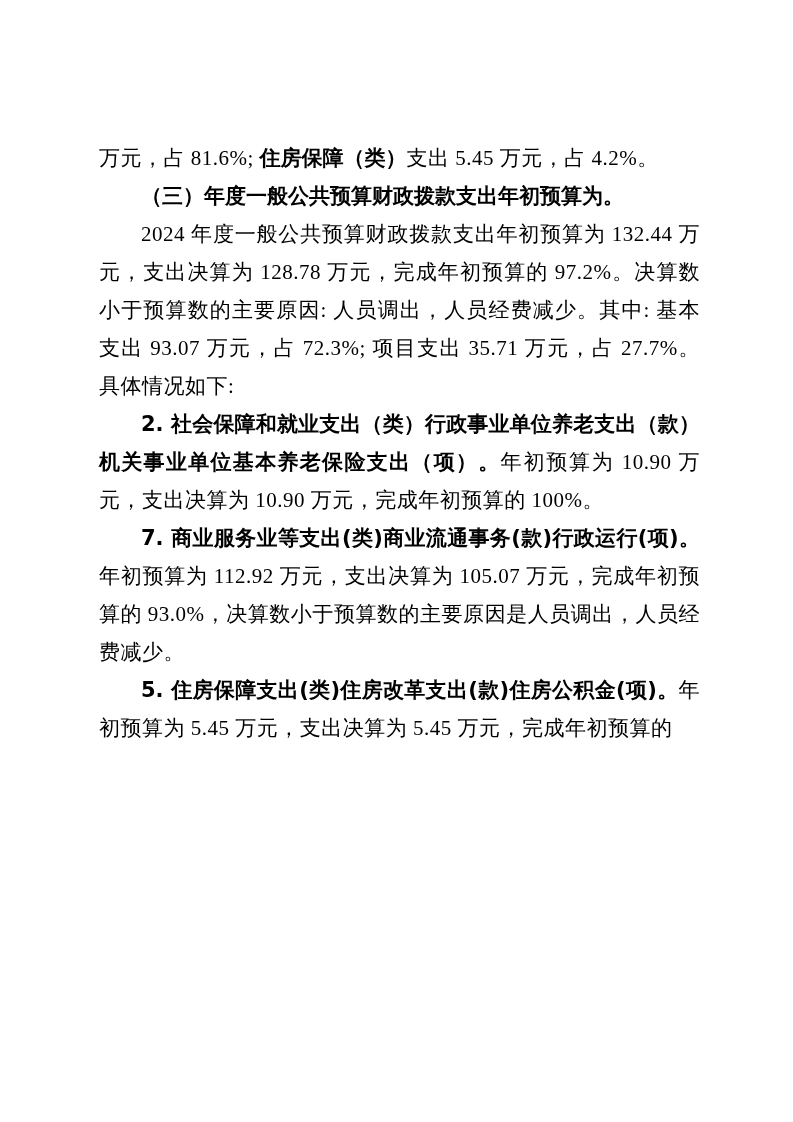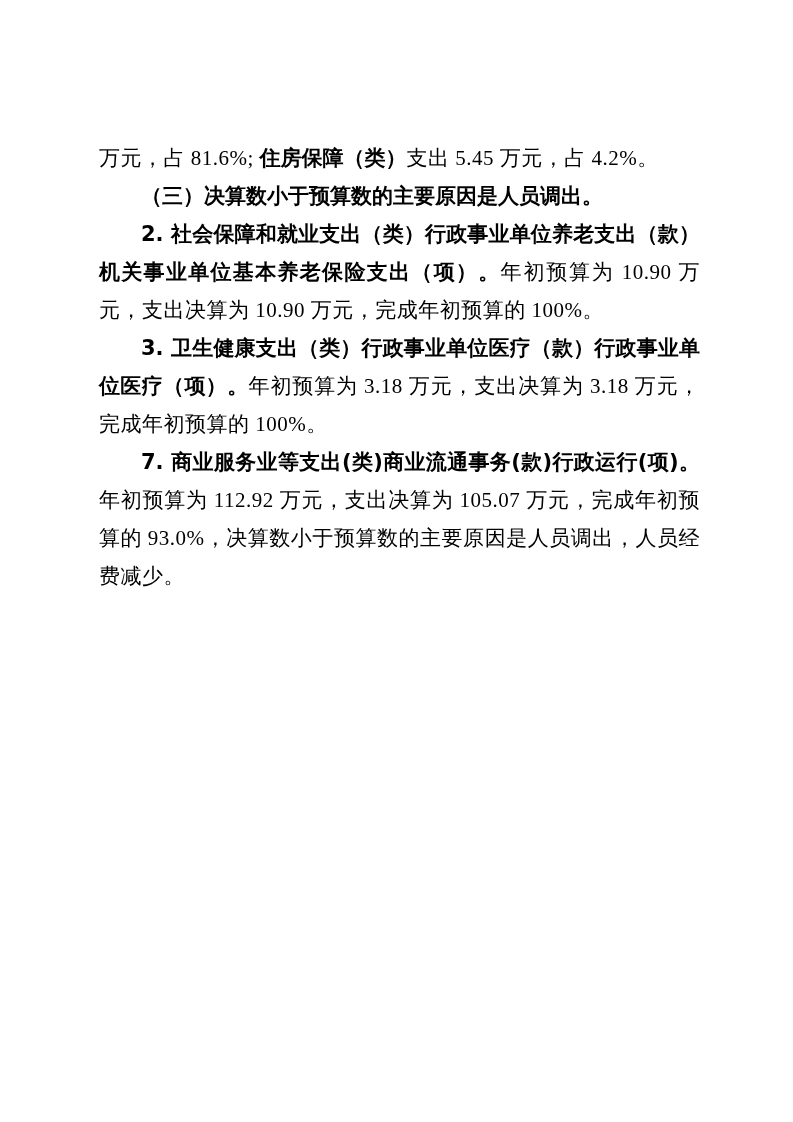--- a/index.html
+++ b/index.html
@@ -49,19 +49,20 @@
     font-family: "Liberation Serif", serif;
     color: #15803d;
   }
 </style>
 </head>
 <body>
 
 <div class="page">
   <div class="doc-body">
       <p class="para"><span class="run">万元，占 81.6%; </span><span class="run bold">住房保障（类）</span><span class="run">支出 5.45 万元，占 4.2%。</span></p>
-      <p class="para indent"><span class="run bold">（三）决算数小于预算数的主要原因是人员调出。</span></p>
+      <p class="para indent"><span class="run bold">（三）年度一般公共预算财政拨款支出年初预算为。</span></p>
+      <p class="para indent"><span class="run">2024 年度一般公共预算财政拨款支出年初预算为 132.44 万元，支出决算为 128.78 万元，完成年初预算的 97.2%。决算数小于预算数的主要原因: 人员调出，人员经费减少。其中: 基本支出 93.07 万元，占 72.3%; 项目支出 35.71 万元，占 27.7%。具体情况如下:</span></p>
       <p class="para indent"><span class="run bold">2. 社会保障和就业支出（类）行政事业单位养老支出（款）机关事业单位基本养老保险支出（项）。</span><span class="run">年初预算为 10.90 万元，支出决算为 10.90 万元，完成年初预算的 100%。</span></p>
-      <p class="para indent"><span class="run bold">3. 卫生健康支出（类）行政事业单位医疗（款）行政事业单位医疗（项）。</span><span class="run">年初预算为 3.18 万元，支出决算为 3.18 万元，完成年初预算的 100%。</span></p>
       <p class="para indent"><span class="run bold">7. 商业服务业等支出(类)商业流通事务(款)行政运行(项)。</span><span class="run">年初预算为 112.92 万元，支出决算为 105.07 万元，完成年初预算的 93.0%，决算数小于预算数的主要原因是人员调出，人员经费减少。</span></p>
+      <p class="para indent"><span class="run bold">5. 住房保障支出(类)住房改革支出(款)住房公积金(项)。</span><span class="run">年初预算为 5.45 万元，支出决算为 5.45 万元，完成年初预算的</span></p>
     </div>
   <div class="page-number">-14-</div>
 </div>
 
 </body></html>

